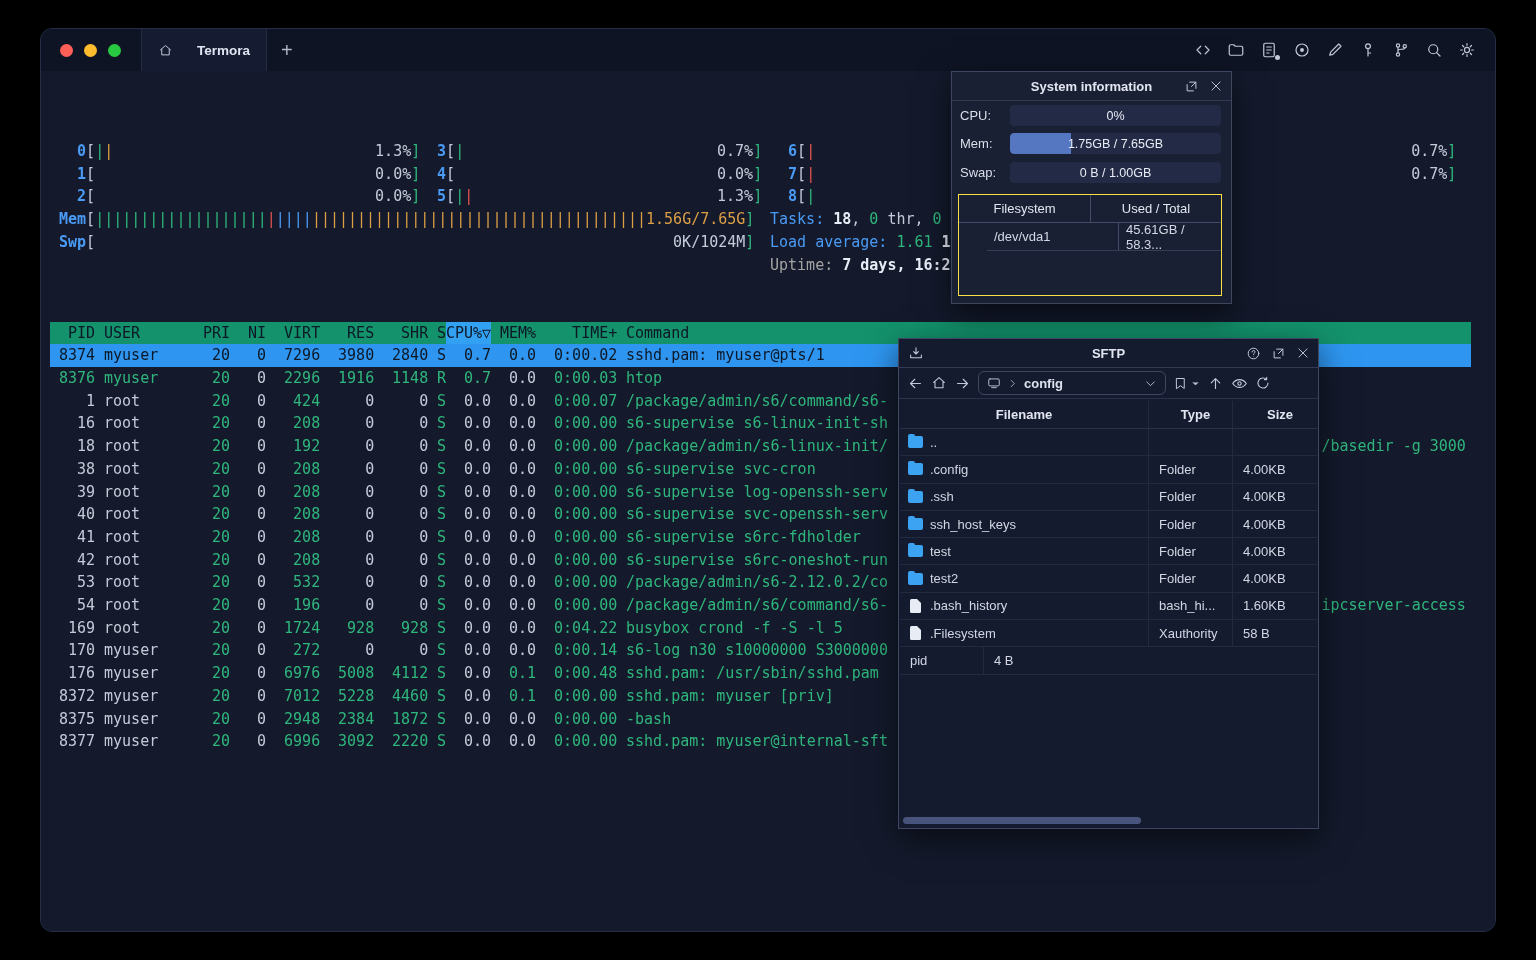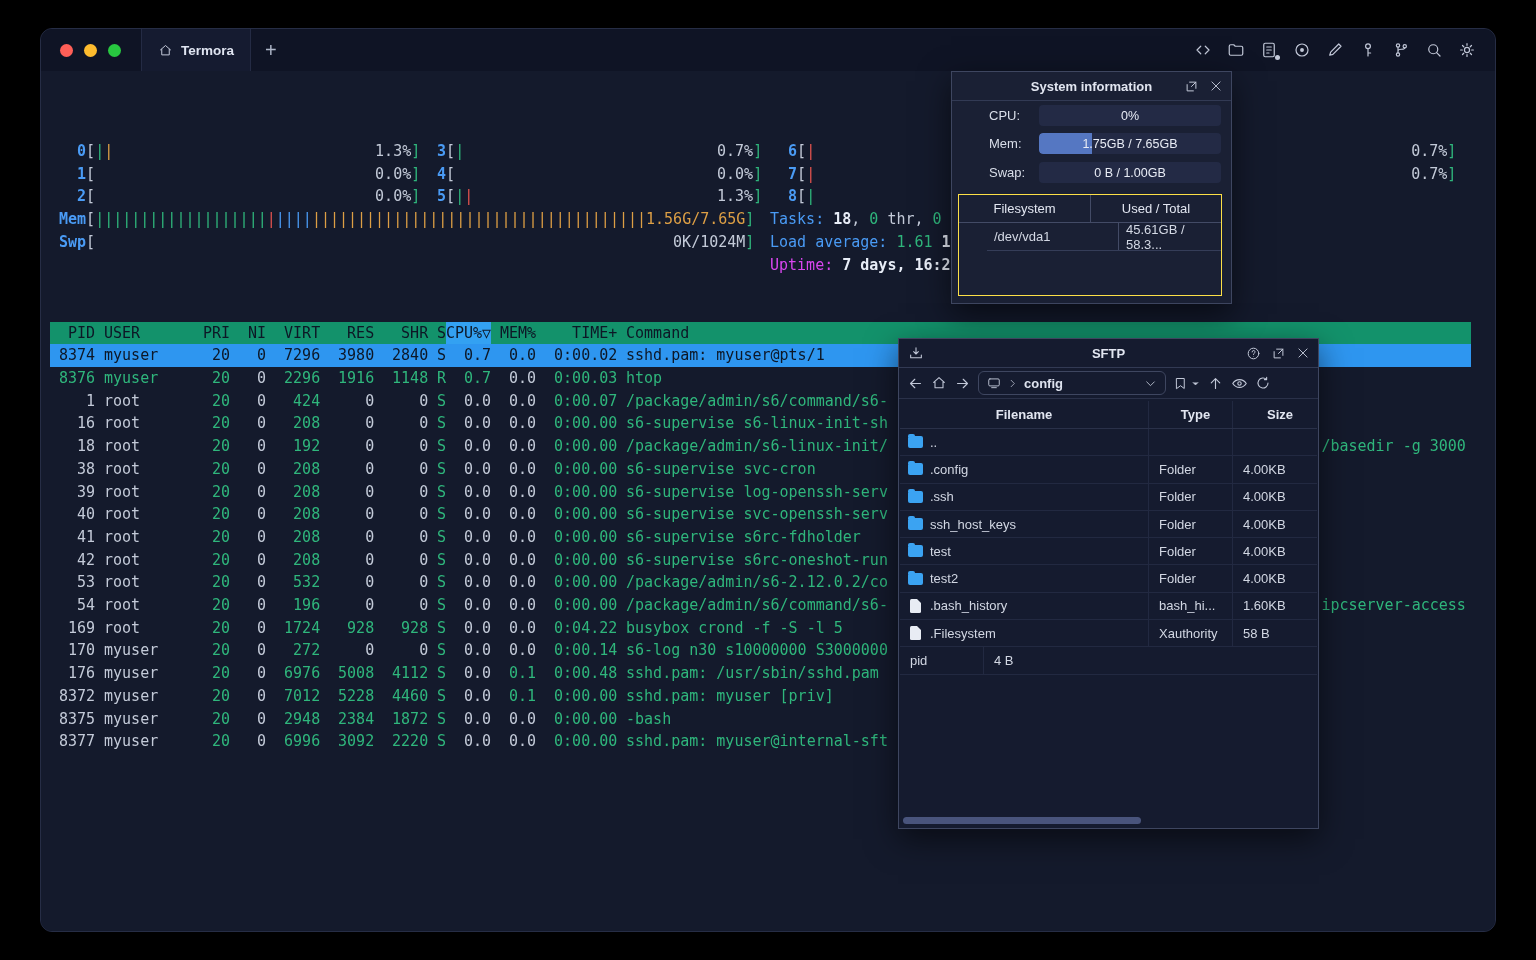--- a/index.html
+++ b/index.html
@@ -4,21 +4,21 @@
 <style>
   html,body{margin:0;padding:0;background:#000;width:1536px;height:960px;overflow:hidden;
     font-family:"Liberation Sans",sans-serif;}
   *{box-sizing:border-box;}
   .window{position:absolute;left:40px;top:28px;width:1456px;height:904px;background:#141a2c;
     border-radius:12px;overflow:hidden;border:1px solid #262d45;}
   
   .titlebar{position:absolute;left:0;top:0;right:0;height:42px;background:#0f1425;display:flex;align-items:stretch;}
   .traffic{display:flex;align-items:center;gap:11px;padding:0 20px 0 19px;}
   .light{width:13px;height:13px;border-radius:50%;}
-  .tab{display:flex;align-items:center;gap:8px;padding:0 16px;color:#dfe4f0;font-size:13.5px;font-weight:700;}
+  .tab{display:flex;align-items:center;gap:24px;padding:0 16px;color:#dfe4f0;font-size:13.5px;font-weight:700;}
   .tab-home{background:#151b30;border-left:1px solid #242b44;border-right:1px solid #242b44;}
   .tab-active{background:#1c2338;border-top:3px solid #3574f0;border-right:1px solid #242b44;position:relative;}
   .tab-plus{display:flex;align-items:center;padding:0 14px;color:#aeb6c8;font-size:20px;font-weight:400;}
   .tb-icons{margin-left:auto;display:flex;align-items:center;gap:13px;padding-right:18px;}
   .tb-icons .icon-btn{width:20px;height:20px;display:flex;align-items:center;justify-content:center;position:relative;}
   svg.ic{stroke:#c2c8d8;fill:none;stroke-width:1.6;stroke-linecap:round;stroke-linejoin:round;}
   .badge-dot{position:absolute;right:-1px;bottom:0;width:5px;height:5px;border-radius:50%;background:#c2c8d8;}
   .close-x{color:#aeb6c8;font-size:13px;font-weight:400;margin-left:2px;}
   
   .terminal{position:absolute;left:0;top:42px;right:0;bottom:0;background:#141a2c;
@@ -28,21 +28,21 @@
   .cell{display:inline-block;white-space:pre;overflow:visible;}
   
   .panel{position:absolute;background:#1a2034;border:1px solid #3e4660;box-shadow:0 10px 30px rgba(0,0,0,.55);}
   .panel-title{height:29px;display:flex;align-items:center;position:relative;color:#e2e6f1;font-size:13px;font-weight:700;
     border-bottom:1px solid #323a54;}
   .panel-title .ptxt{position:absolute;left:0;right:0;text-align:center;}
   .pt-icons{position:absolute;right:8px;display:flex;gap:10px;align-items:center;}
   .pt-left{position:absolute;left:9px;display:flex;align-items:center;}
   
   .sysinfo{left:910px;top:42px;width:281px;height:233px;}
-  .si-row{position:absolute;left:8px;right:10px;height:21px;display:flex;align-items:center;margin-left:29px;}
+  .si-row{position:absolute;left:8px;right:10px;height:21px;display:flex;align-items:center;}
   .si-label{width:50px;color:#d9dee9;font-size:13px;}
   .si-bar{position:relative;flex:1;height:21px;background:#232a45;border-radius:4px;overflow:hidden;}
   .si-fill{position:absolute;left:0;top:0;bottom:0;background:#5577c2;border-radius:4px 0 0 4px;}
   .si-val{position:absolute;left:0;right:0;top:0;bottom:0;display:flex;align-items:center;justify-content:center;
     color:#e8ecf5;font-size:12.5px;}
   .si-table{position:absolute;left:6px;right:9px;top:122px;bottom:7px;border:1px solid #fde047;}
   .si-thead{display:flex;height:28px;border-bottom:1px solid #434b66;}
   .si-th{display:flex;align-items:center;justify-content:center;color:#e2e6f1;font-size:13px;}
   .si-trow{display:flex;height:28px;border-bottom:1px solid #353d58;margin-left:28px;}
   .si-td{display:flex;align-items:center;color:#d4d9e5;font-size:13px;padding:0 7px;}
@@ -144,21 +144,21 @@
         </span>
     </div>
   </div>
 
   <div class="terminal" id="terminal">
       <div class="tline" style="top: 69px;"><span class="tseg" style="left: 9px;"><span style="color: rgb(74, 155, 245); font-weight: bold;">  0</span><span style="color: rgb(195, 202, 216);">[</span><span style="color: rgb(47, 182, 124);">|</span><span style="color: rgb(221, 159, 69);">|</span><span>                             </span><span style="color: rgb(195, 202, 216);">1.3%</span><span style="color: rgb(47, 182, 124);">]</span></span><span class="tseg" style="left: 369px;"><span style="color: rgb(74, 155, 245); font-weight: bold;">  3</span><span style="color: rgb(195, 202, 216);">[</span><span style="color: rgb(47, 182, 124);">|</span><span>                            </span><span style="color: rgb(195, 202, 216);">0.7%</span><span style="color: rgb(47, 182, 124);">]</span></span><span class="tseg" style="left: 720px;"><span style="color: rgb(74, 155, 245); font-weight: bold;">  6</span><span style="color: rgb(195, 202, 216);">[</span><span style="color: rgb(224, 82, 78);">|</span><span>                                                                  </span><span style="color: rgb(195, 202, 216);">0.7%</span><span style="color: rgb(47, 182, 124);">]</span></span></div>
       <div class="tline" style="top: 91.7px;"><span class="tseg" style="left: 9px;"><span style="color: rgb(74, 155, 245); font-weight: bold;">  1</span><span style="color: rgb(195, 202, 216);">[</span><span>                               </span><span style="color: rgb(195, 202, 216);">0.0%</span><span style="color: rgb(47, 182, 124);">]</span></span><span class="tseg" style="left: 369px;"><span style="color: rgb(74, 155, 245); font-weight: bold;">  4</span><span style="color: rgb(195, 202, 216);">[</span><span>                             </span><span style="color: rgb(195, 202, 216);">0.0%</span><span style="color: rgb(47, 182, 124);">]</span></span><span class="tseg" style="left: 720px;"><span style="color: rgb(74, 155, 245); font-weight: bold;">  7</span><span style="color: rgb(195, 202, 216);">[</span><span style="color: rgb(224, 82, 78);">|</span><span>                                                                  </span><span style="color: rgb(195, 202, 216);">0.7%</span><span style="color: rgb(47, 182, 124);">]</span></span></div>
       <div class="tline" style="top: 114.4px;"><span class="tseg" style="left: 9px;"><span style="color: rgb(74, 155, 245); font-weight: bold;">  2</span><span style="color: rgb(195, 202, 216);">[</span><span>                               </span><span style="color: rgb(195, 202, 216);">0.0%</span><span style="color: rgb(47, 182, 124);">]</span></span><span class="tseg" style="left: 369px;"><span style="color: rgb(74, 155, 245); font-weight: bold;">  5</span><span style="color: rgb(195, 202, 216);">[</span><span style="color: rgb(47, 182, 124);">|</span><span style="color: rgb(224, 82, 78);">|</span><span>                           </span><span style="color: rgb(195, 202, 216);">1.3%</span><span style="color: rgb(47, 182, 124);">]</span></span><span class="tseg" style="left: 720px;"><span style="color: rgb(74, 155, 245); font-weight: bold;">  8</span><span style="color: rgb(195, 202, 216);">[</span><span style="color: rgb(47, 182, 124);">|</span><span>                                                                      </span></span></div>
       <div class="tline" style="top: 137.1px;"><span class="tseg" style="left: 9px;"><span style="color: rgb(74, 155, 245); font-weight: bold;">Mem</span><span style="color: rgb(195, 202, 216);">[</span><span style="color: rgb(47, 182, 124);">|||||||||||||||||||</span><span style="color: rgb(224, 82, 78);">|</span><span style="color: rgb(74, 155, 245);">||||</span><span style="color: rgb(221, 159, 69);">|||||||||||||||||||||||||||||||||||||</span><span style="color: rgb(221, 159, 69);">1.56G/7.65G</span><span style="color: rgb(47, 182, 124);">]</span></span><span class="tseg" style="left: 720px;"><span style="color: rgb(74, 155, 245);">Tasks: </span><span style="color: rgb(232, 237, 247); font-weight: bold;">18</span><span style="color: rgb(195, 202, 216);">, </span><span style="color: rgb(47, 182, 124);">0</span><span style="color: rgb(195, 202, 216);"> thr, </span><span style="color: rgb(47, 182, 124);">0</span></span></div>
       <div class="tline" style="top: 159.8px;"><span class="tseg" style="left: 9px;"><span style="color: rgb(74, 155, 245); font-weight: bold;">Swp</span><span style="color: rgb(195, 202, 216);">[</span><span>                                                                </span><span style="color: rgb(195, 202, 216);">0K/1024M</span><span style="color: rgb(47, 182, 124);">]</span></span><span class="tseg" style="left: 720px;"><span style="color: rgb(74, 155, 245);">Load average: </span><span style="color: rgb(47, 182, 124);">1.61 </span><span style="color: rgb(232, 237, 247); font-weight: bold;">1</span></span></div>
-      <div class="tline" style="top: 182.5px;"><span class="tseg" style="left: 720px;"><span style="color: #d946ef;">Uptime: </span><span style="color: rgb(232, 237, 247); font-weight: bold;">7 days, 16:2</span></span></div>
+      <div class="tline" style="top: 182.5px;"><span class="tseg" style="left: 720px;"><span style="color: #a3a3a3;">Uptime: </span><span style="color: rgb(232, 237, 247); font-weight: bold;">7 days, 16:2</span></span></div>
       <div class="tline" style="top: 250.6px; background: rgb(19, 146, 107);"><span class="cell" style="width: 45px; text-align: right; color: rgb(13, 23, 38);">  PID</span><span class="cell" style="width: 99px; text-align: left; color: rgb(13, 23, 38);"> USER      </span><span class="cell" style="width: 36px; text-align: right; color: rgb(13, 23, 38);"> PRI</span><span class="cell" style="width: 36px; text-align: right; color: rgb(13, 23, 38);">  NI</span><span class="cell" style="width: 54px; text-align: right; color: rgb(13, 23, 38);">  VIRT</span><span class="cell" style="width: 54px; text-align: right; color: rgb(13, 23, 38);">   RES</span><span class="cell" style="width: 54px; text-align: right; color: rgb(13, 23, 38);">   SHR</span><span class="cell" style="width: 18px; text-align: right; color: rgb(13, 23, 38);"> S</span><span class="cell" style="width: 45px; text-align: right; color: rgb(13, 23, 38); background: rgb(51, 161, 242);">CPU%▽</span><span class="cell" style="width: 45px; text-align: right; color: rgb(13, 23, 38);"> MEM%</span><span class="cell" style="width: 81px; text-align: right; color: rgb(13, 23, 38);">    TIME+</span><span style="color: rgb(13, 23, 38);"> Command</span></div>
       <div class="tline" style="top: 273.3px; background: rgb(46, 150, 240);"><span class="cell" style="width: 45px; text-align: right; color: rgb(13, 23, 38);"> 8374</span><span class="cell" style="width: 99px; text-align: left; color: rgb(13, 23, 38);"> myuser    </span><span class="cell" style="width: 36px; text-align: right; color: rgb(13, 23, 38);">  20</span><span class="cell" style="width: 36px; text-align: right; color: rgb(13, 23, 38);">   0</span><span class="cell" style="width: 54px; text-align: right; color: rgb(13, 23, 38);">  7296</span><span class="cell" style="width: 54px; text-align: right; color: rgb(13, 23, 38);">  3980</span><span class="cell" style="width: 54px; text-align: right; color: rgb(13, 23, 38);">  2840</span><span class="cell" style="width: 18px; text-align: right; color: rgb(13, 23, 38);"> S</span><span class="cell" style="width: 45px; text-align: right; color: rgb(13, 23, 38);">  0.7</span><span class="cell" style="width: 45px; text-align: right; color: rgb(13, 23, 38);">  0.0</span><span class="cell" style="width: 81px; text-align: right; color: rgb(13, 23, 38);">  0:00.02</span><span style="color: rgb(13, 23, 38);"> sshd.pam: myuser@pts/1</span></div>
       <div class="tline" style="top: 296px;"><span class="cell" style="width: 45px; text-align: right; color: rgb(47, 182, 124);"> 8376</span><span class="cell" style="width: 99px; text-align: left; color: rgb(47, 182, 124);"> myuser    </span><span class="cell" style="width: 36px; text-align: right; color: rgb(47, 182, 124);">  20</span><span class="cell" style="width: 36px; text-align: right; color: rgb(195, 202, 216);">   0</span><span class="cell" style="width: 54px; text-align: right; color: rgb(47, 182, 124);">  2296</span><span class="cell" style="width: 54px; text-align: right; color: rgb(47, 182, 124);">  1916</span><span class="cell" style="width: 54px; text-align: right; color: rgb(47, 182, 124);">  1148</span><span class="cell" style="width: 18px; text-align: right; color: rgb(47, 182, 124);"> R</span><span class="cell" style="width: 45px; text-align: right; color: rgb(47, 182, 124);">  0.7</span><span class="cell" style="width: 45px; text-align: right; color: rgb(195, 202, 216);">  0.0</span><span class="cell" style="width: 81px; text-align: right; color: rgb(47, 182, 124);">  0:00.03</span><span style="color: rgb(47, 182, 124);"> htop</span></div>
       <div class="tline" style="top: 318.7px;"><span class="cell" style="width: 45px; text-align: right; color: rgb(195, 202, 216);">    1</span><span class="cell" style="width: 99px; text-align: left; color: rgb(195, 202, 216);"> root      </span><span class="cell" style="width: 36px; text-align: right; color: rgb(47, 182, 124);">  20</span><span class="cell" style="width: 36px; text-align: right; color: rgb(195, 202, 216);">   0</span><span class="cell" style="width: 54px; text-align: right; color: rgb(47, 182, 124);">   424</span><span class="cell" style="width: 54px; text-align: right; color: rgb(195, 202, 216);">     0</span><span class="cell" style="width: 54px; text-align: right; color: rgb(195, 202, 216);">     0</span><span class="cell" style="width: 18px; text-align: right; color: rgb(47, 182, 124);"> S</span><span class="cell" style="width: 45px; text-align: right; color: rgb(195, 202, 216);">  0.0</span><span class="cell" style="width: 45px; text-align: right; color: rgb(195, 202, 216);">  0.0</span><span class="cell" style="width: 81px; text-align: right; color: rgb(47, 182, 124);">  0:00.07</span><span style="color: rgb(47, 182, 124);"> /package/admin/s6/command/s6-</span></div>
       <div class="tline" style="top: 341.4px;"><span class="cell" style="width: 45px; text-align: right; color: rgb(195, 202, 216);">   16</span><span class="cell" style="width: 99px; text-align: left; color: rgb(195, 202, 216);"> root      </span><span class="cell" style="width: 36px; text-align: right; color: rgb(47, 182, 124);">  20</span><span class="cell" style="width: 36px; text-align: right; color: rgb(195, 202, 216);">   0</span><span class="cell" style="width: 54px; text-align: right; color: rgb(47, 182, 124);">   208</span><span class="cell" style="width: 54px; text-align: right; color: rgb(195, 202, 216);">     0</span><span class="cell" style="width: 54px; text-align: right; color: rgb(195, 202, 216);">     0</span><span class="cell" style="width: 18px; text-align: right; color: rgb(47, 182, 124);"> S</span><span class="cell" style="width: 45px; text-align: right; color: rgb(195, 202, 216);">  0.0</span><span class="cell" style="width: 45px; text-align: right; color: rgb(195, 202, 216);">  0.0</span><span class="cell" style="width: 81px; text-align: right; color: rgb(47, 182, 124);">  0:00.00</span><span style="color: rgb(47, 182, 124);"> s6-supervise s6-linux-init-sh</span></div>
       <div class="tline" style="top: 364.1px;"><span class="cell" style="width: 45px; text-align: right; color: rgb(195, 202, 216);">   18</span><span class="cell" style="width: 99px; text-align: left; color: rgb(195, 202, 216);"> root      </span><span class="cell" style="width: 36px; text-align: right; color: rgb(47, 182, 124);">  20</span><span class="cell" style="width: 36px; text-align: right; color: rgb(195, 202, 216);">   0</span><span class="cell" style="width: 54px; text-align: right; color: rgb(47, 182, 124);">   192</span><span class="cell" style="width: 54px; text-align: right; color: rgb(195, 202, 216);">     0</span><span class="cell" style="width: 54px; text-align: right; color: rgb(195, 202, 216);">     0</span><span class="cell" style="width: 18px; text-align: right; color: rgb(47, 182, 124);"> S</span><span class="cell" style="width: 45px; text-align: right; color: rgb(195, 202, 216);">  0.0</span><span class="cell" style="width: 45px; text-align: right; color: rgb(195, 202, 216);">  0.0</span><span class="cell" style="width: 81px; text-align: right; color: rgb(47, 182, 124);">  0:00.00</span><span style="color: rgb(47, 182, 124);"> /package/admin/s6-linux-init/                                                /basedir -g 3000</span></div>
       <div class="tline" style="top: 386.8px;"><span class="cell" style="width: 45px; text-align: right; color: rgb(195, 202, 216);">   38</span><span class="cell" style="width: 99px; text-align: left; color: rgb(195, 202, 216);"> root      </span><span class="cell" style="width: 36px; text-align: right; color: rgb(47, 182, 124);">  20</span><span class="cell" style="width: 36px; text-align: right; color: rgb(195, 202, 216);">   0</span><span class="cell" style="width: 54px; text-align: right; color: rgb(47, 182, 124);">   208</span><span class="cell" style="width: 54px; text-align: right; color: rgb(195, 202, 216);">     0</span><span class="cell" style="width: 54px; text-align: right; color: rgb(195, 202, 216);">     0</span><span class="cell" style="width: 18px; text-align: right; color: rgb(47, 182, 124);"> S</span><span class="cell" style="width: 45px; text-align: right; color: rgb(195, 202, 216);">  0.0</span><span class="cell" style="width: 45px; text-align: right; color: rgb(195, 202, 216);">  0.0</span><span class="cell" style="width: 81px; text-align: right; color: rgb(47, 182, 124);">  0:00.00</span><span style="color: rgb(47, 182, 124);"> s6-supervise svc-cron</span></div>
       <div class="tline" style="top: 409.5px;"><span class="cell" style="width: 45px; text-align: right; color: rgb(195, 202, 216);">   39</span><span class="cell" style="width: 99px; text-align: left; color: rgb(195, 202, 216);"> root      </span><span class="cell" style="width: 36px; text-align: right; color: rgb(47, 182, 124);">  20</span><span class="cell" style="width: 36px; text-align: right; color: rgb(195, 202, 216);">   0</span><span class="cell" style="width: 54px; text-align: right; color: rgb(47, 182, 124);">   208</span><span class="cell" style="width: 54px; text-align: right; color: rgb(195, 202, 216);">     0</span><span class="cell" style="width: 54px; text-align: right; color: rgb(195, 202, 216);">     0</span><span class="cell" style="width: 18px; text-align: right; color: rgb(47, 182, 124);"> S</span><span class="cell" style="width: 45px; text-align: right; color: rgb(195, 202, 216);">  0.0</span><span class="cell" style="width: 45px; text-align: right; color: rgb(195, 202, 216);">  0.0</span><span class="cell" style="width: 81px; text-align: right; color: rgb(47, 182, 124);">  0:00.00</span><span style="color: rgb(47, 182, 124);"> s6-supervise log-openssh-serv</span></div>
       <div class="tline" style="top: 432.2px;"><span class="cell" style="width: 45px; text-align: right; color: rgb(195, 202, 216);">   40</span><span class="cell" style="width: 99px; text-align: left; color: rgb(195, 202, 216);"> root      </span><span class="cell" style="width: 36px; text-align: right; color: rgb(47, 182, 124);">  20</span><span class="cell" style="width: 36px; text-align: right; color: rgb(195, 202, 216);">   0</span><span class="cell" style="width: 54px; text-align: right; color: rgb(47, 182, 124);">   208</span><span class="cell" style="width: 54px; text-align: right; color: rgb(195, 202, 216);">     0</span><span class="cell" style="width: 54px; text-align: right; color: rgb(195, 202, 216);">     0</span><span class="cell" style="width: 18px; text-align: right; color: rgb(47, 182, 124);"> S</span><span class="cell" style="width: 45px; text-align: right; color: rgb(195, 202, 216);">  0.0</span><span class="cell" style="width: 45px; text-align: right; color: rgb(195, 202, 216);">  0.0</span><span class="cell" style="width: 81px; text-align: right; color: rgb(47, 182, 124);">  0:00.00</span><span style="color: rgb(47, 182, 124);"> s6-supervise svc-openssh-serv</span></div>
       <div class="tline" style="top: 454.9px;"><span class="cell" style="width: 45px; text-align: right; color: rgb(195, 202, 216);">   41</span><span class="cell" style="width: 99px; text-align: left; color: rgb(195, 202, 216);"> root      </span><span class="cell" style="width: 36px; text-align: right; color: rgb(47, 182, 124);">  20</span><span class="cell" style="width: 36px; text-align: right; color: rgb(195, 202, 216);">   0</span><span class="cell" style="width: 54px; text-align: right; color: rgb(47, 182, 124);">   208</span><span class="cell" style="width: 54px; text-align: right; color: rgb(195, 202, 216);">     0</span><span class="cell" style="width: 54px; text-align: right; color: rgb(195, 202, 216);">     0</span><span class="cell" style="width: 18px; text-align: right; color: rgb(47, 182, 124);"> S</span><span class="cell" style="width: 45px; text-align: right; color: rgb(195, 202, 216);">  0.0</span><span class="cell" style="width: 45px; text-align: right; color: rgb(195, 202, 216);">  0.0</span><span class="cell" style="width: 81px; text-align: right; color: rgb(47, 182, 124);">  0:00.00</span><span style="color: rgb(47, 182, 124);"> s6-supervise s6rc-fdholder</span></div>

